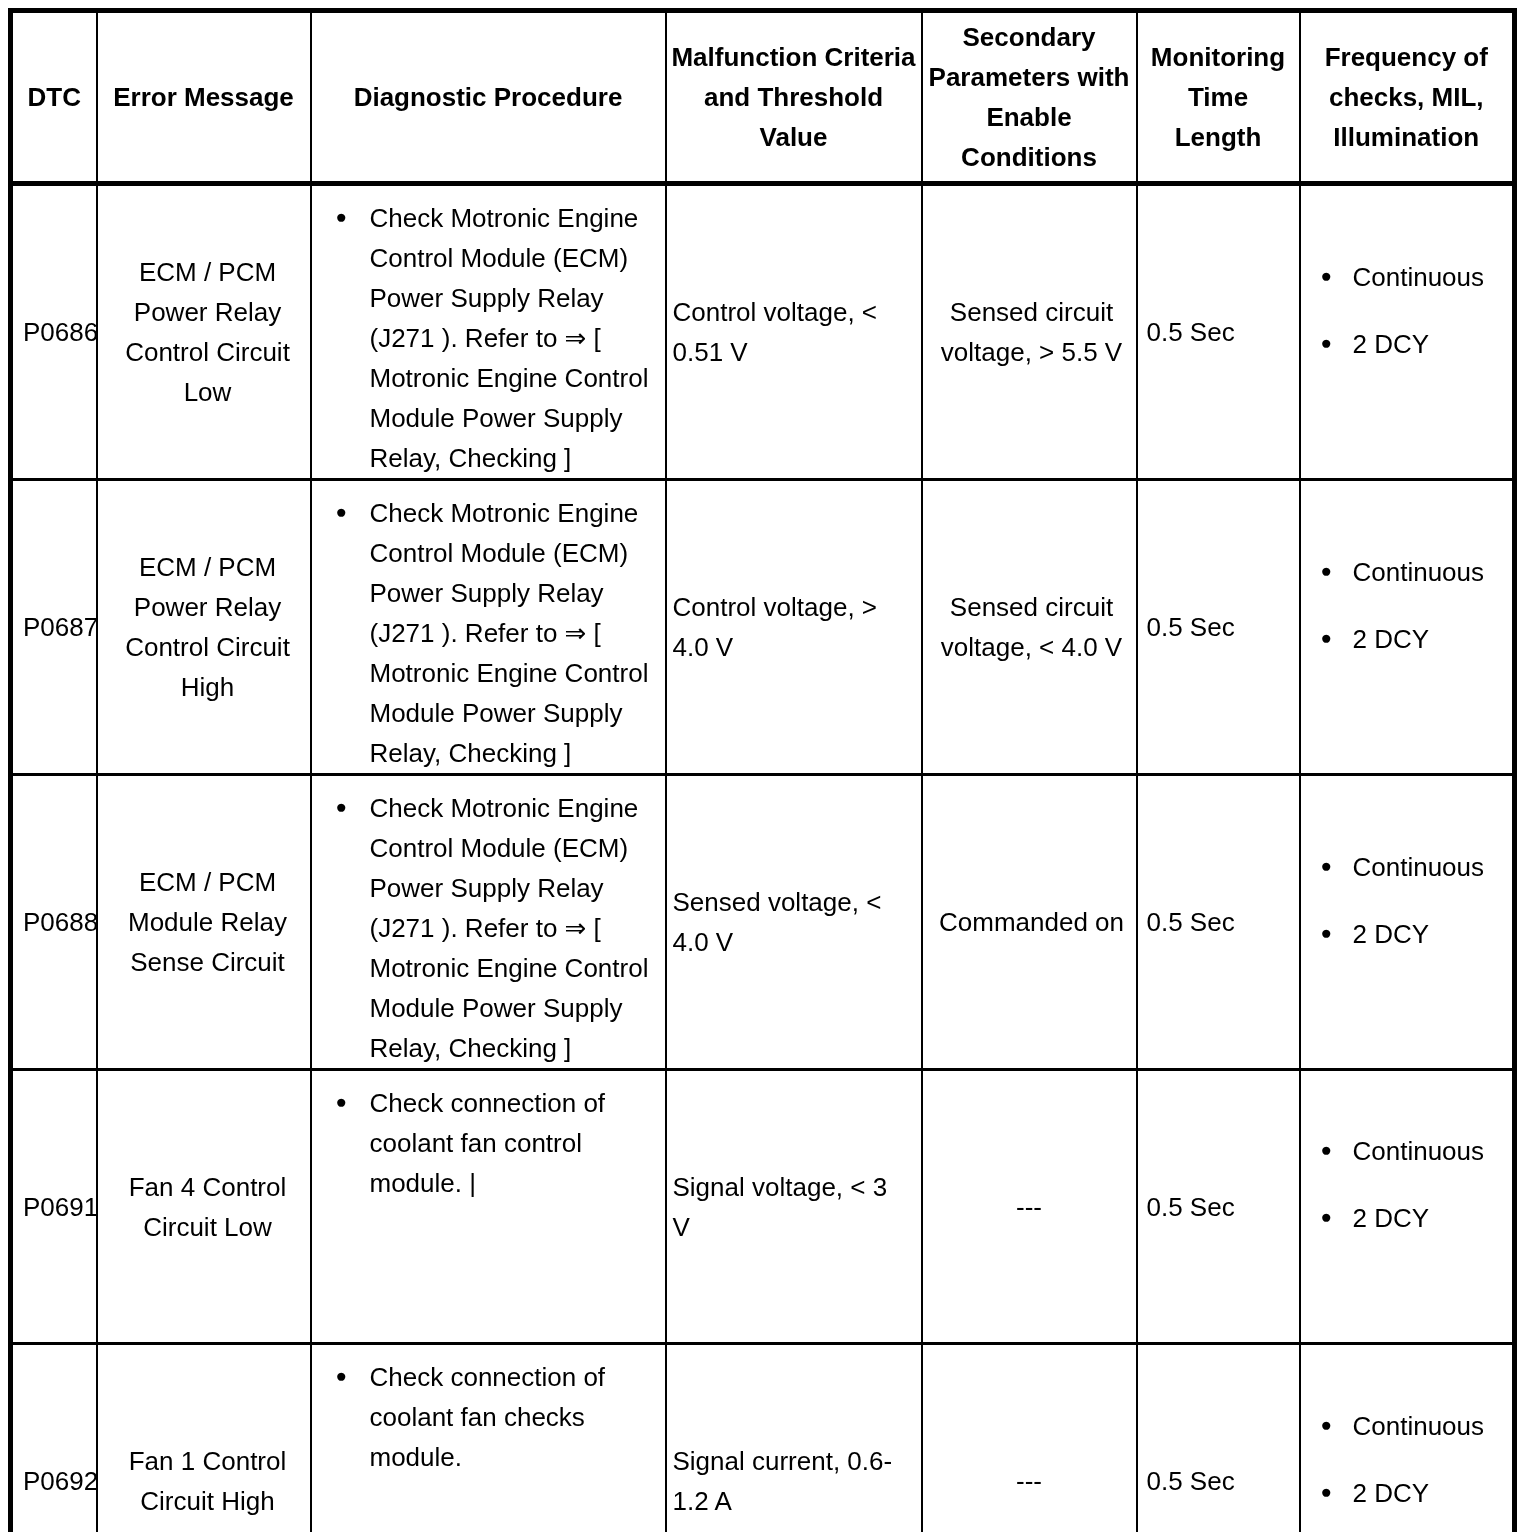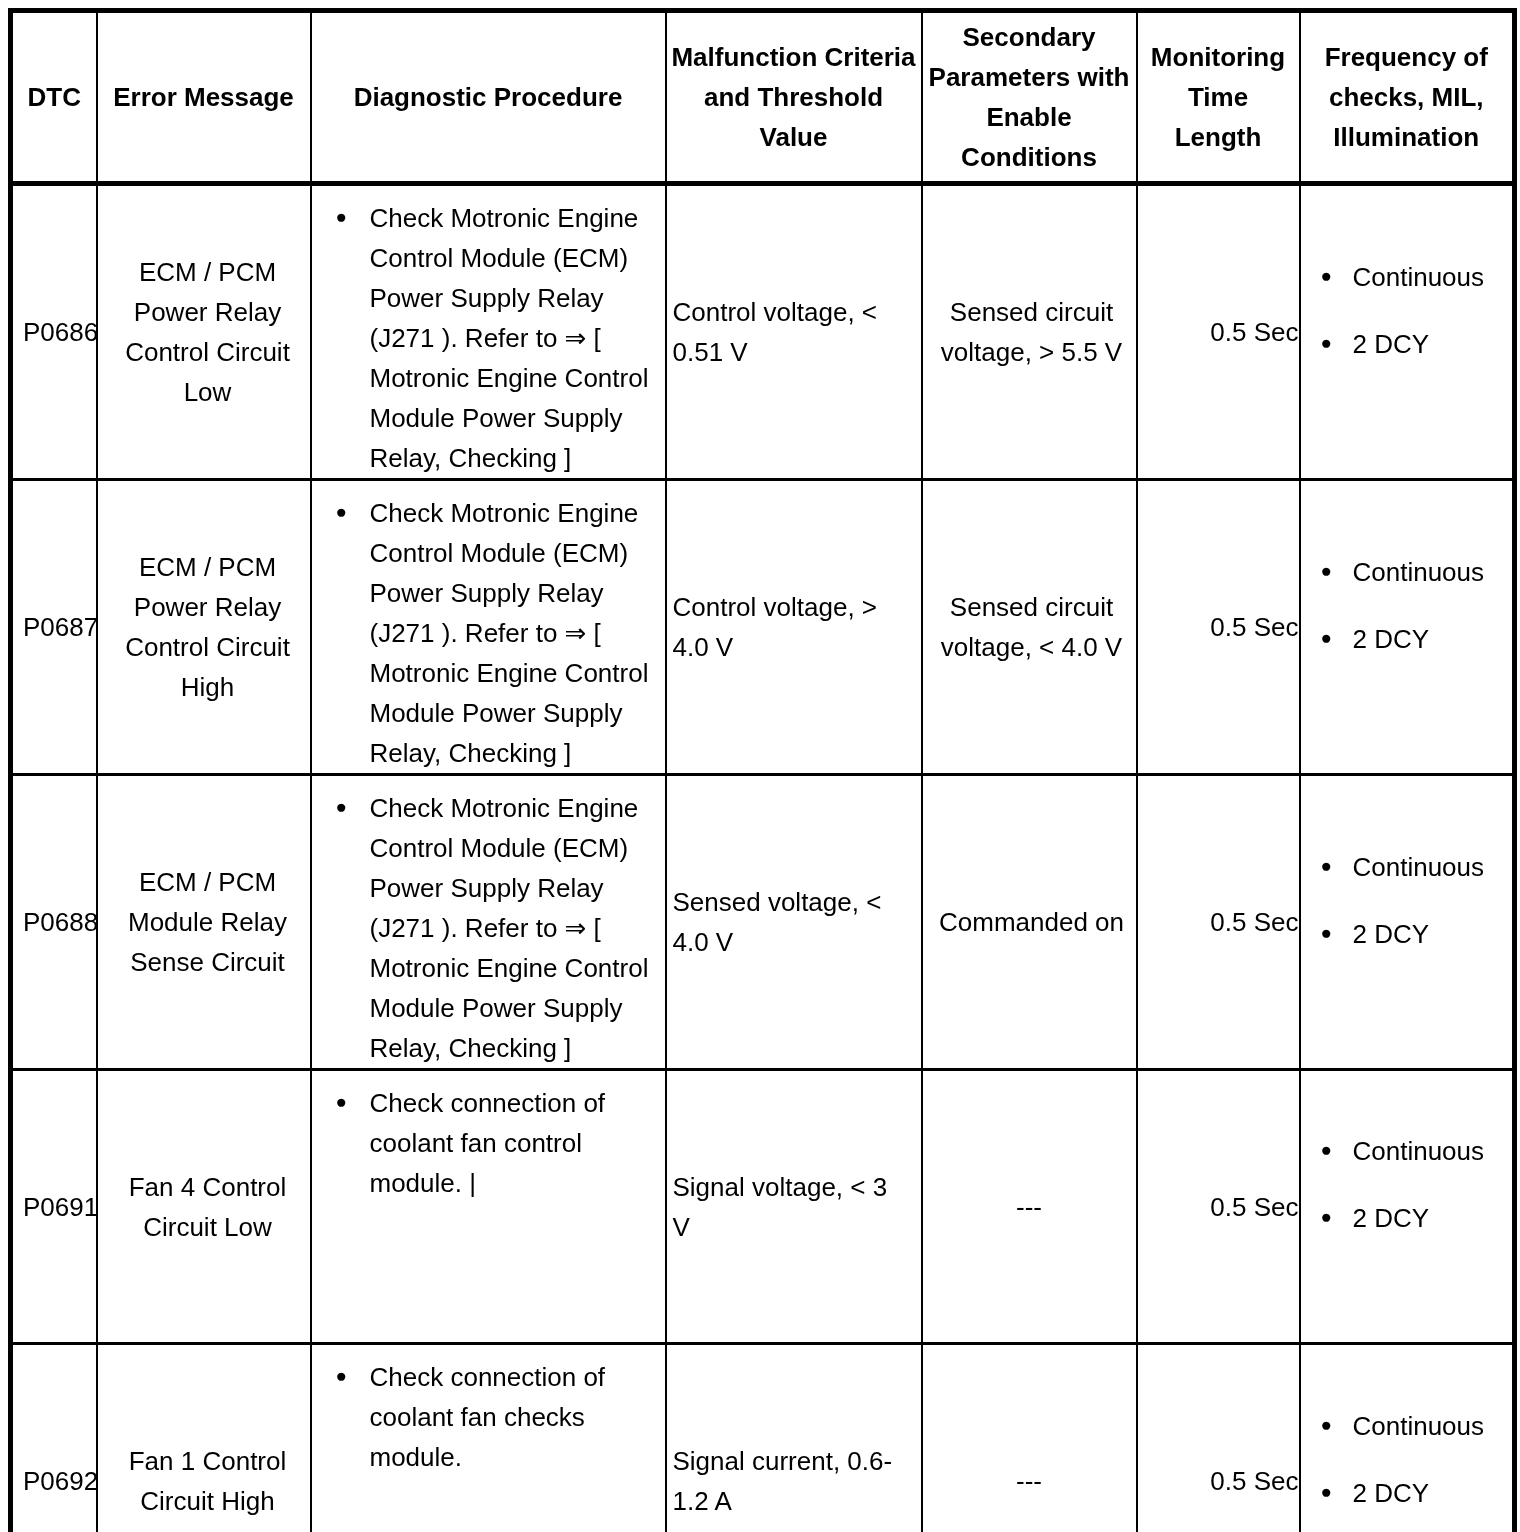--- a/index.html
+++ b/index.html
@@ -44,21 +44,21 @@
     text-align: center;
     padding: 4px 4px;
   }
   
   td.c-dtc      { text-align: right; padding-left: 10px; }
   td.c-err      { text-align: center; padding-left: 8px; }
   td.c-proc     { vertical-align: top; padding-top: 12px; padding-right: 4px; }
   td.c-malf     { text-align: left; padding-left: 6px; padding-right: 18px; }
   td.c-sec      { text-align: center; padding-left: 5px; padding-right: 0px; }
   td.c-sec.dash { text-align: center; padding-left: 0; }
-  td.c-mon      { text-align: right; padding-left: 9px; margin-left: 40px; }
+  td.c-mon      { text-align: left; padding-left: 9px; margin-left: 40px; }
   td.c-freq     { padding: 0; }
 
   ul.proc-list, ul.freq-list {
     list-style: none;
     margin: 0;
     padding: 0;
   }
   ul.proc-list li {
     position: relative;
     padding-left: 58px;

